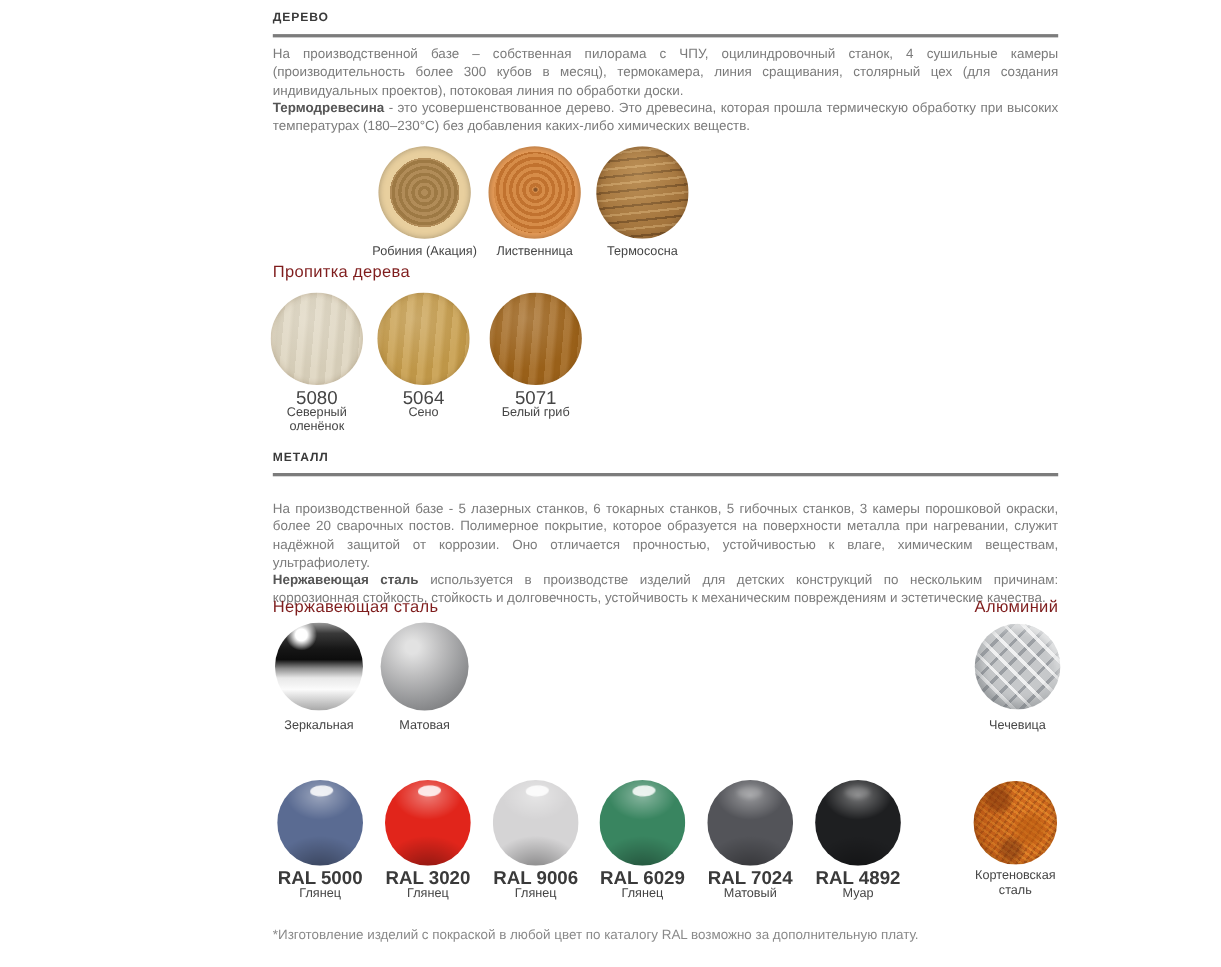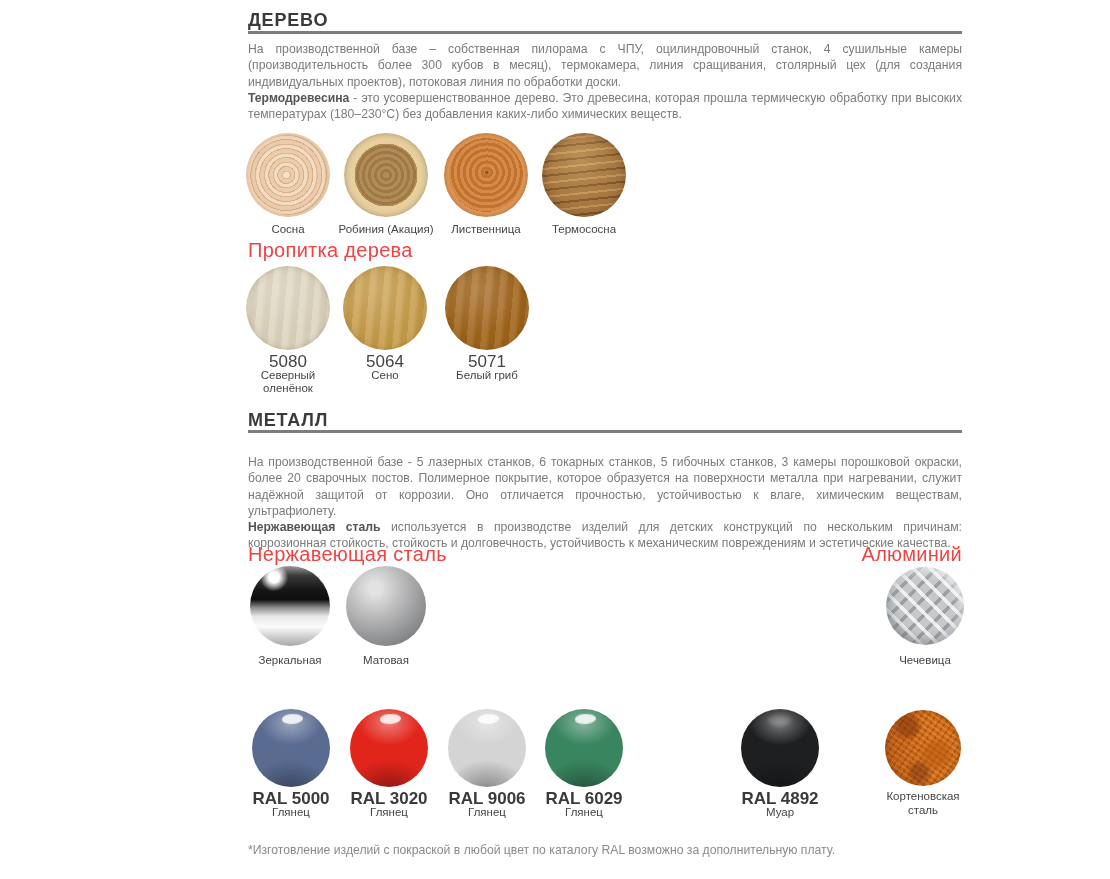--- a/index.html
+++ b/index.html
@@ -2,33 +2,33 @@
 <html lang="ru"><head>
 <meta charset="utf-8">
 <style>
   html,body{margin:0;padding:0;background:#fff;}
   .page{
     position:relative;width:1110px;height:879px;background:#ffffff;
     font-family:"Liberation Sans",sans-serif;overflow:hidden;
   }
   
   .sec-title{
-    position:absolute;left:248px;font-size:18px;font-weight:bold;
+    position:absolute;left:248px;font-size:11px;font-weight:bold;
     color:#3a3a3a;letter-spacing:.8px;
   }
   .rule{position:absolute;left:248px;width:714px;height:2.5px;background:#7c7c7c;}
   
   .body-text{
     position:absolute;left:248px;width:714px;font-size:12.2px;line-height:16.3px;
     color:#7b7b7b;text-align:justify;
   }
   .body-text p{margin:0;}
   .lead{font-weight:bold;color:#555555;}
   
-  .sub-title{position:absolute;font-size:20px;color:#ef4444;letter-spacing:.3px;}
+  .sub-title{position:absolute;font-size:15px;color:#7f1d1d;letter-spacing:.3px;}
   
   .col{position:absolute;width:120px;text-align:center;}
   .sw-label{margin-top:6px;font-size:11.5px;line-height:13.5px;color:#454545;}
   .sw-label .narrow{display:inline-block;max-width:88px;}
   .sw-code{font-size:17px;line-height:13.5px;color:#454545;margin-top:5px;}
   .ral-code{font-weight:bold;color:#3a3a3a;}
   
   .disc{width:84px;height:84px;border-radius:50%;margin:0 auto;position:relative;overflow:hidden;}
   
   .pine{
@@ -124,24 +124,20 @@
 <div class="page">
 
   <div class="sec-title" style="top:10px;">ДЕРЕВО</div>
   <div class="rule" style="top:31px;"></div>
 
   <div class="body-text" style="top:41px;">
     <p>На производственной базе – собственная пилорама с ЧПУ, оцилиндровочный станок, 4 сушильные камеры (производительность более 300 кубов в месяц), термокамера, линия сращивания, столярный цех (для создания индивидуальных проектов), потоковая линия по обработки доски.</p>
     <p><span class="lead">Термодревесина</span><span> - это усовершенствованное дерево. Это древесина, которая прошла термическую обработку при высоких температурах (180–230°С) без добавления каких-либо химических веществ.</span></p>
   </div>
 
-  <div class="col" style="left:228px;top:133px;">
-    <div class="disc pine"></div>
-    <div class="sw-label">Сосна</div>
-  </div>
   <div class="col" style="left:326px;top:133px;">
     <div class="disc robinia"></div>
     <div class="sw-label">Робиния (Акация)</div>
   </div>
   <div class="col" style="left:426px;top:133px;">
     <div class="disc larch"></div>
     <div class="sw-label">Лиственница</div>
   </div>
   <div class="col" style="left:524px;top:133px;">
     <div class="disc thermo"></div>
@@ -205,20 +201,25 @@
   <div class="col" style="left:427px;top:709px;">
     <div class="sphere gloss" style="--c: #d5d4d5;"></div>
     <div class="sw-code ral-code">RAL 9006</div>
     <div class="sw-label" style="margin-top:0;">Глянец</div>
   </div>
   <div class="col" style="left:524px;top:709px;">
     <div class="sphere gloss" style="--c: #398560;"></div>
     <div class="sw-code ral-code">RAL 6029</div>
     <div class="sw-label" style="margin-top:0;">Глянец</div>
   </div>
+  <div class="col" style="left:622px;top:709px;">
+    <div class="sphere soft" style="--c: #535459;"></div>
+    <div class="sw-code ral-code">RAL 7024</div>
+    <div class="sw-label" style="margin-top:0;">Матовый</div>
+  </div>
   <div class="col" style="left:720px;top:709px;">
     <div class="sphere soft" style="--c: #1e1f21;"></div>
     <div class="sw-code ral-code">RAL 4892</div>
     <div class="sw-label" style="margin-top:0;">Муар</div>
   </div>
 
   <div class="col" style="left:863px;top:710px;">
     <div class="corten" style="--c: #d06a1e;"></div>
     <div class="sw-label" style="margin-top:4px;"><span class="narrow">Кортеновская сталь</span></div>
   </div>

